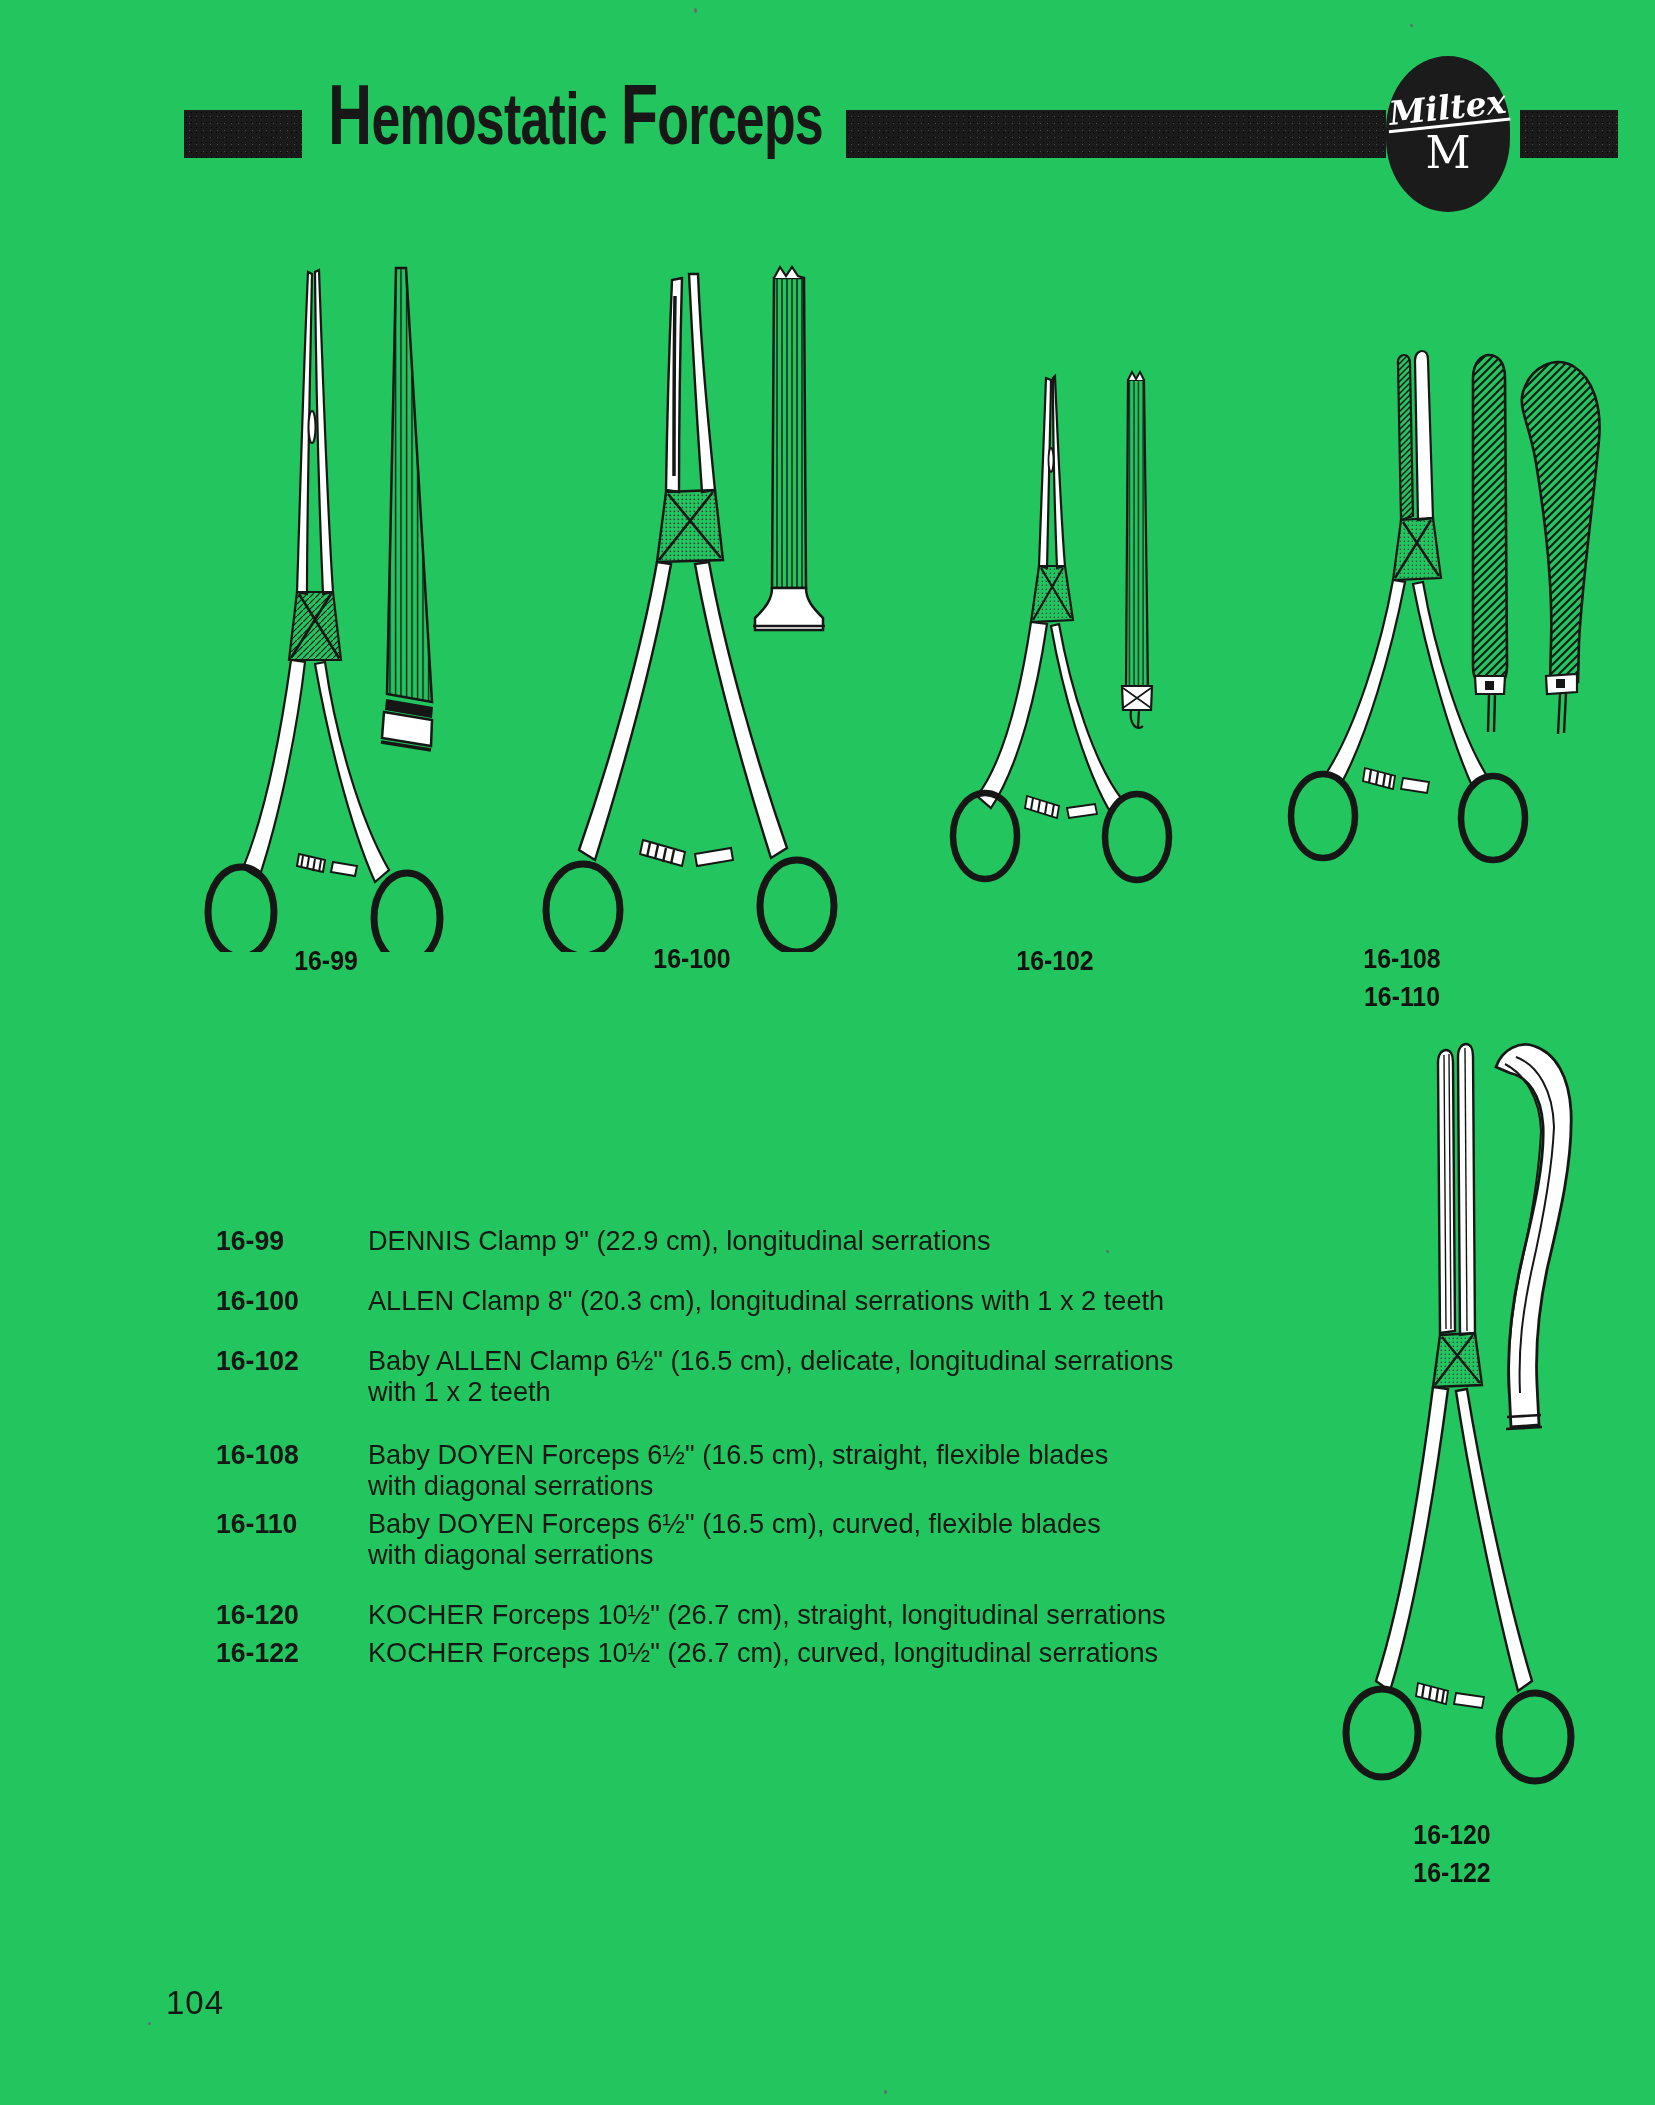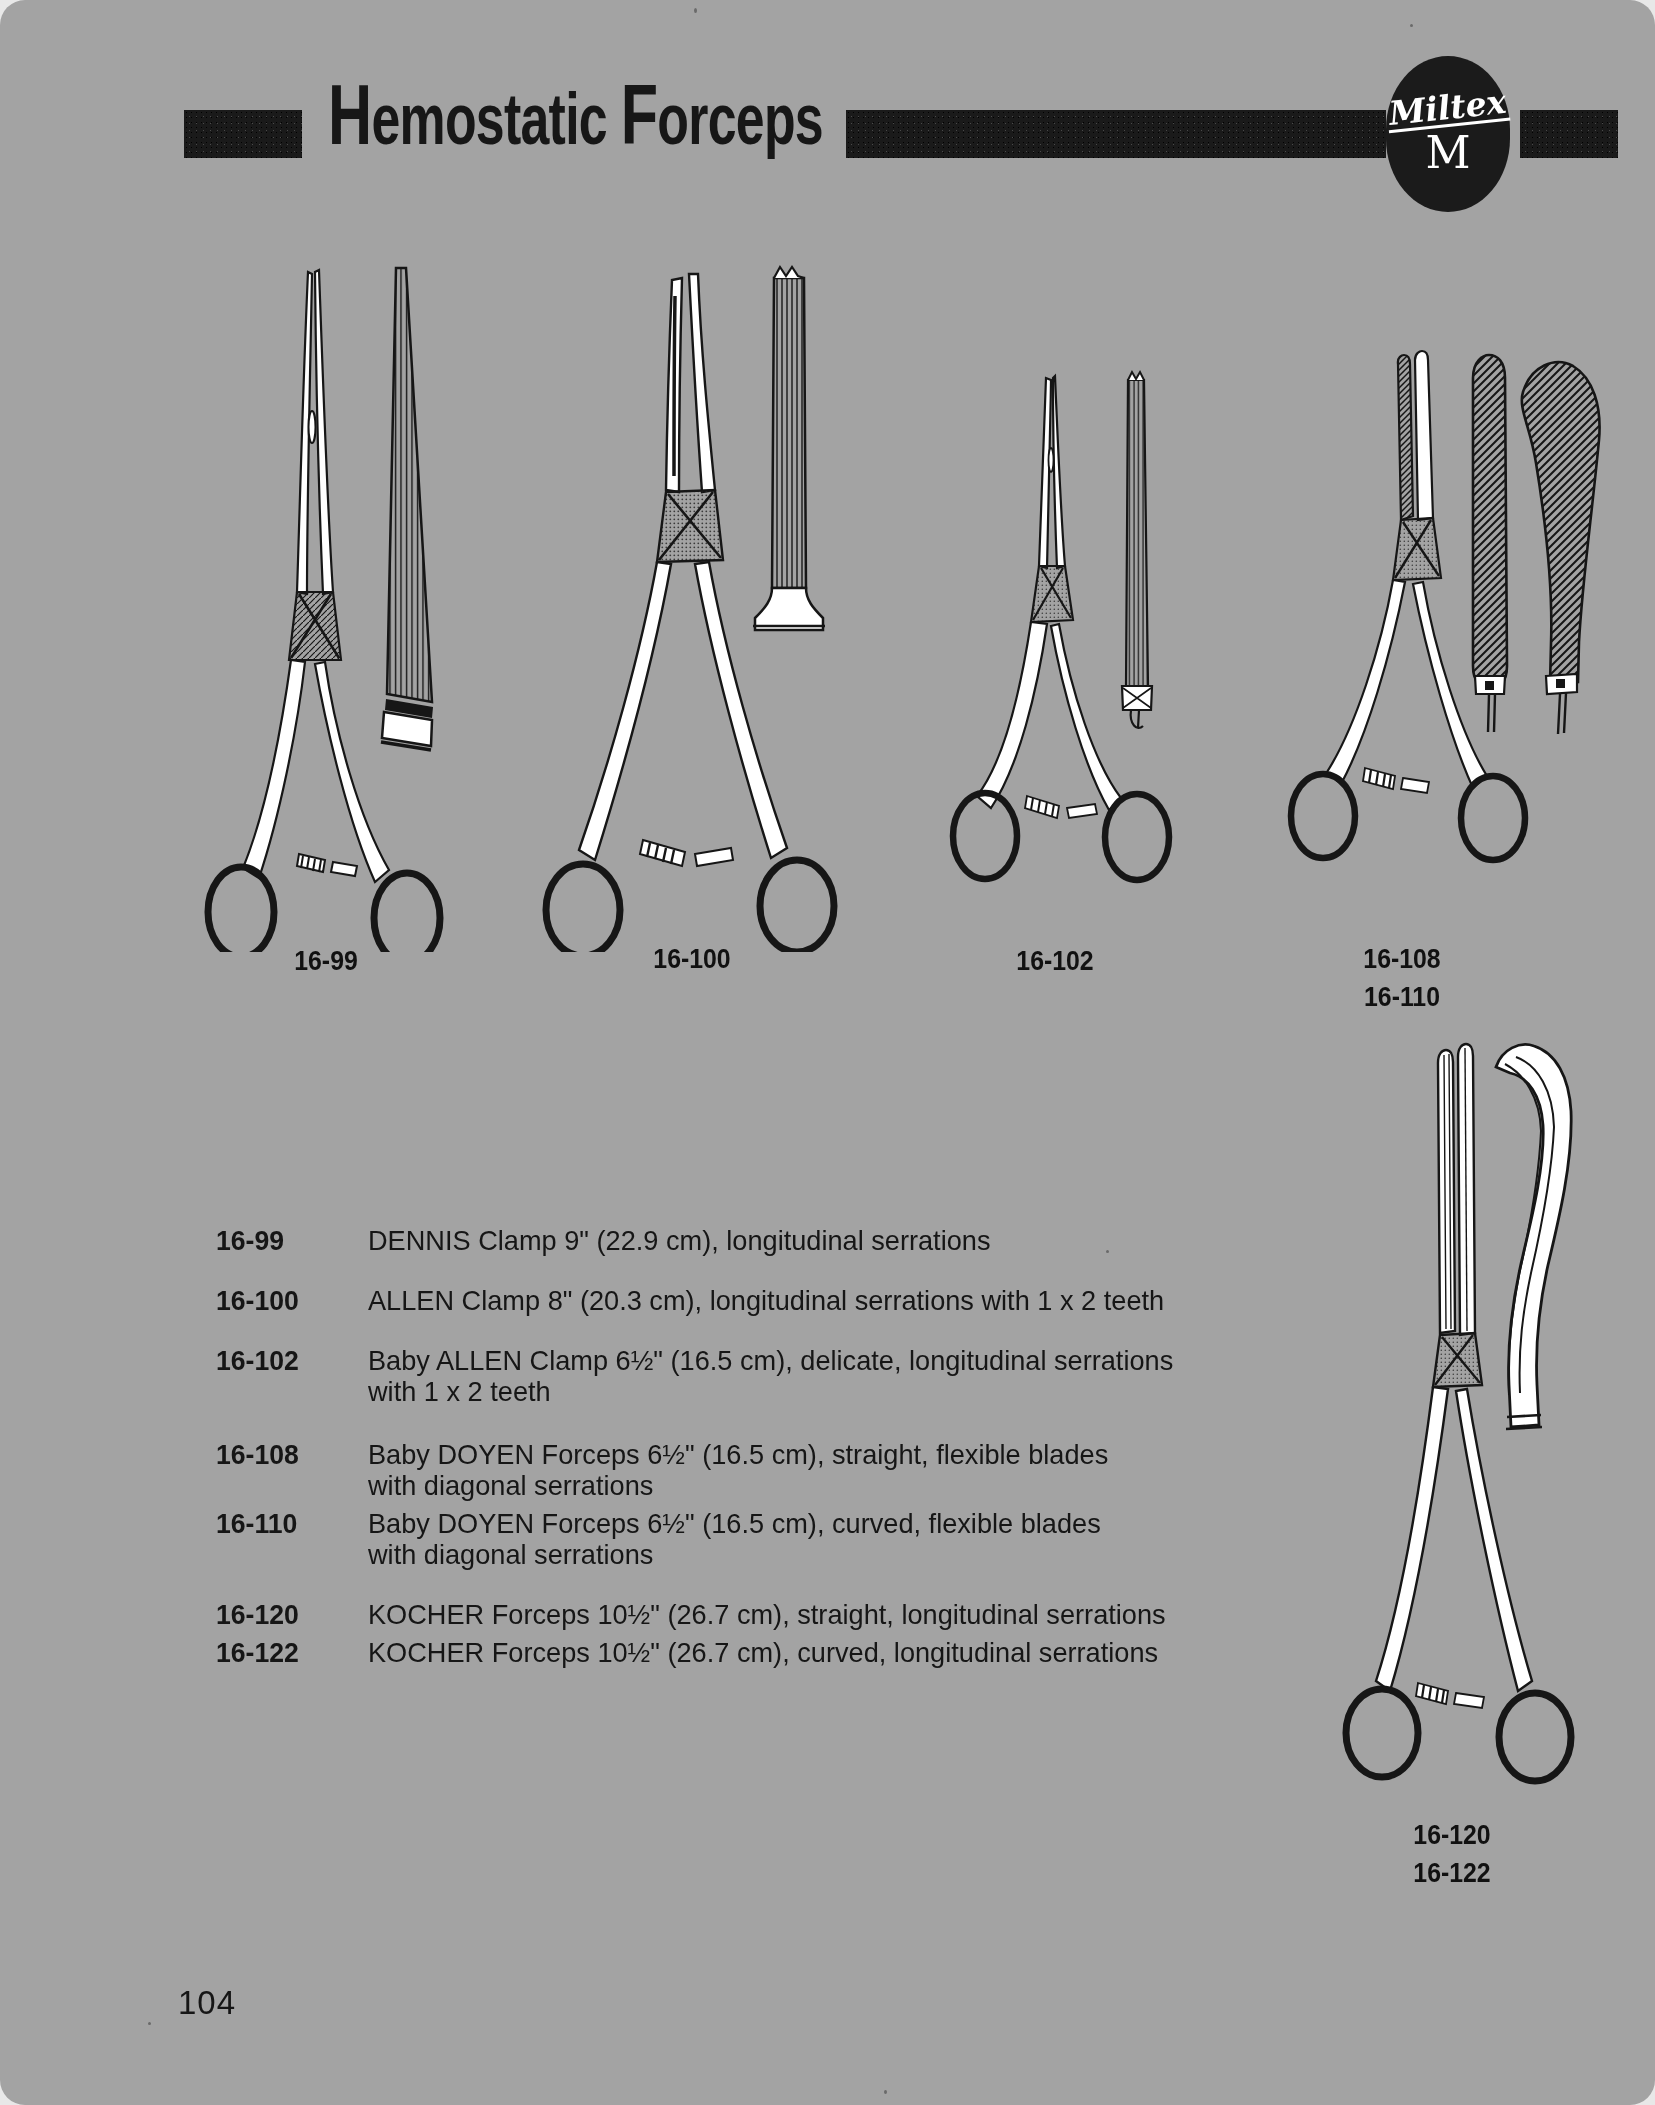--- a/index.html
+++ b/index.html
@@ -1,20 +1,19 @@
 <!DOCTYPE html>
 <html><head>
 <meta charset="utf-8">
 <style>
   html,body{margin:0;padding:0;background:#e8e8e8;}
   #page{
-    position:relative;width:1655px;height:2105px;background:#a3a3a3;
+    position:relative;width:1655px;height:2105px;background:#22c55e;
     font-family:"Liberation Sans",sans-serif;color:#161616;overflow:hidden;
     margin:0 auto;
-    border-radius:25px;
   }
   
   .bar{
     position:absolute;height:48px;top:110px;background-color:#1a1a1a;
     background-image:radial-gradient(#000 18%,transparent 19%),radial-gradient(#4a4a4a 10%,transparent 11%);
     background-size:5px 5px,7px 7px;background-position:0 0,2px 3px;
   }
   #bar-left{left:184px;width:118px;}
   #bar-mid{left:846px;width:540px;}
   #bar-right{left:1520px;width:98px;}
@@ -50,21 +49,21 @@
   }
   
   .row{position:absolute;left:216px;width:1000px;}
   .row .code{
     position:absolute;left:0;top:0;font-weight:bold;font-size:28px;letter-spacing:0;
     transform:scaleX(0.95);transform-origin:left top;
   }
   .row .desc{position:absolute;left:152px;top:0;font-size:28px;line-height:31px;
     transform:scaleX(0.97);transform-origin:left top;white-space:nowrap;}
   
-  #page-number{position:absolute;left:166px;top:1984px;font-size:33px;letter-spacing:1px;margin-left:12px;}
+  #page-number{position:absolute;left:166px;top:1984px;font-size:33px;letter-spacing:1px;}
   .speck{position:absolute;background:#6a6a6a;border-radius:50%;}
 </style>
 </head>
 <body>
 
 <div id="page">
 
   <div class="bar" id="bar-left"></div>
   <div id="page-title"><span class="cap">H</span><span class="low">emostatic</span><span class="low">&nbsp;</span><span class="cap">F</span><span class="low">orceps</span></div>
   <div class="bar" id="bar-mid"></div>

